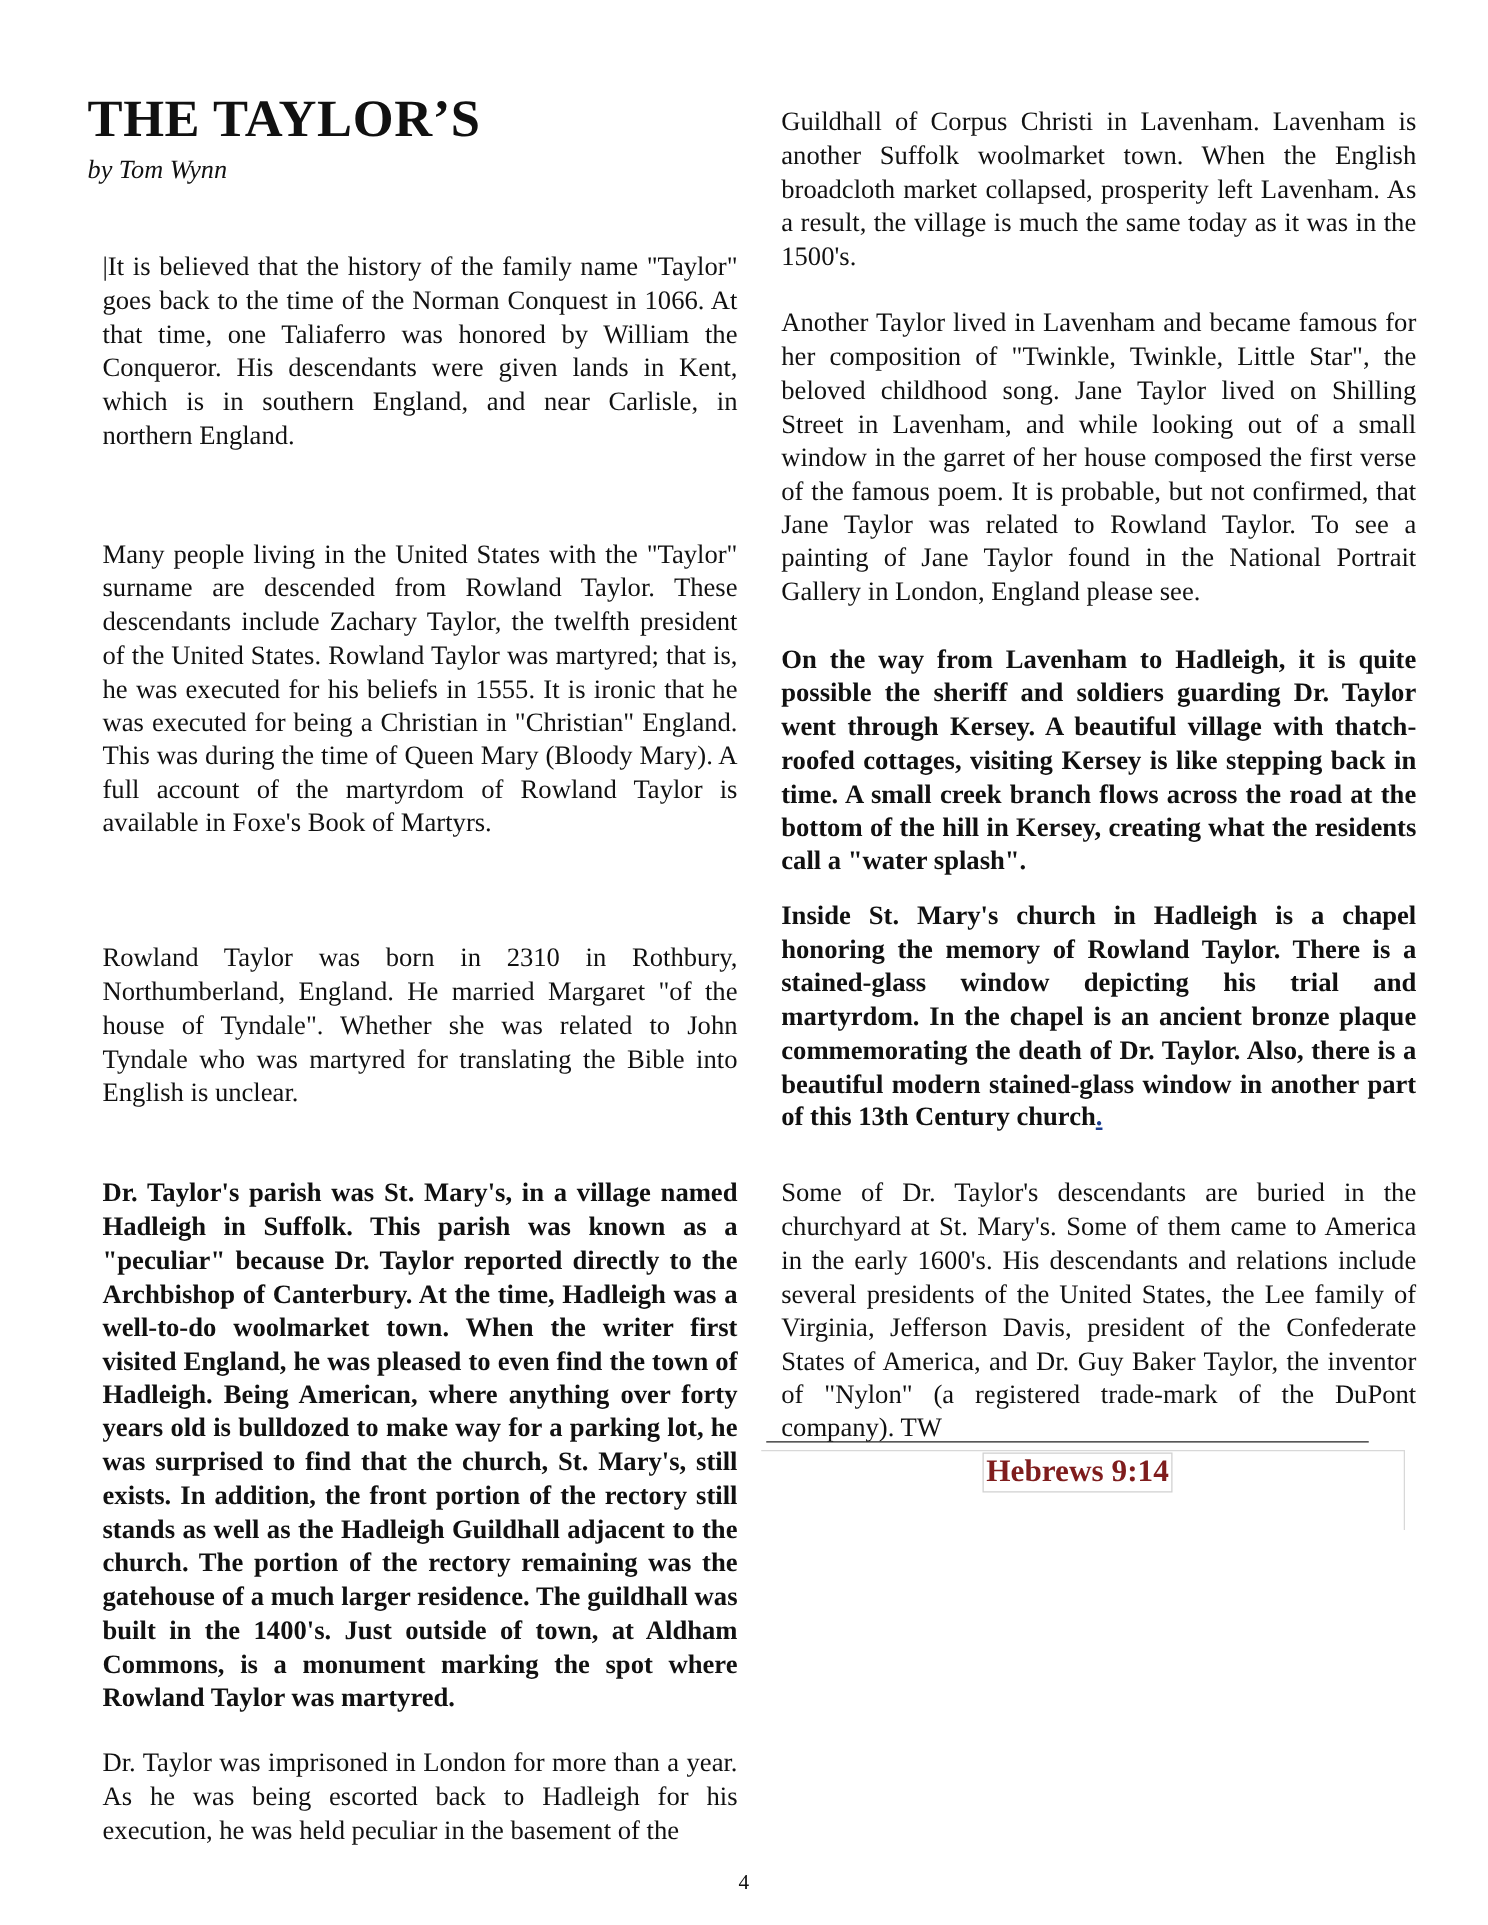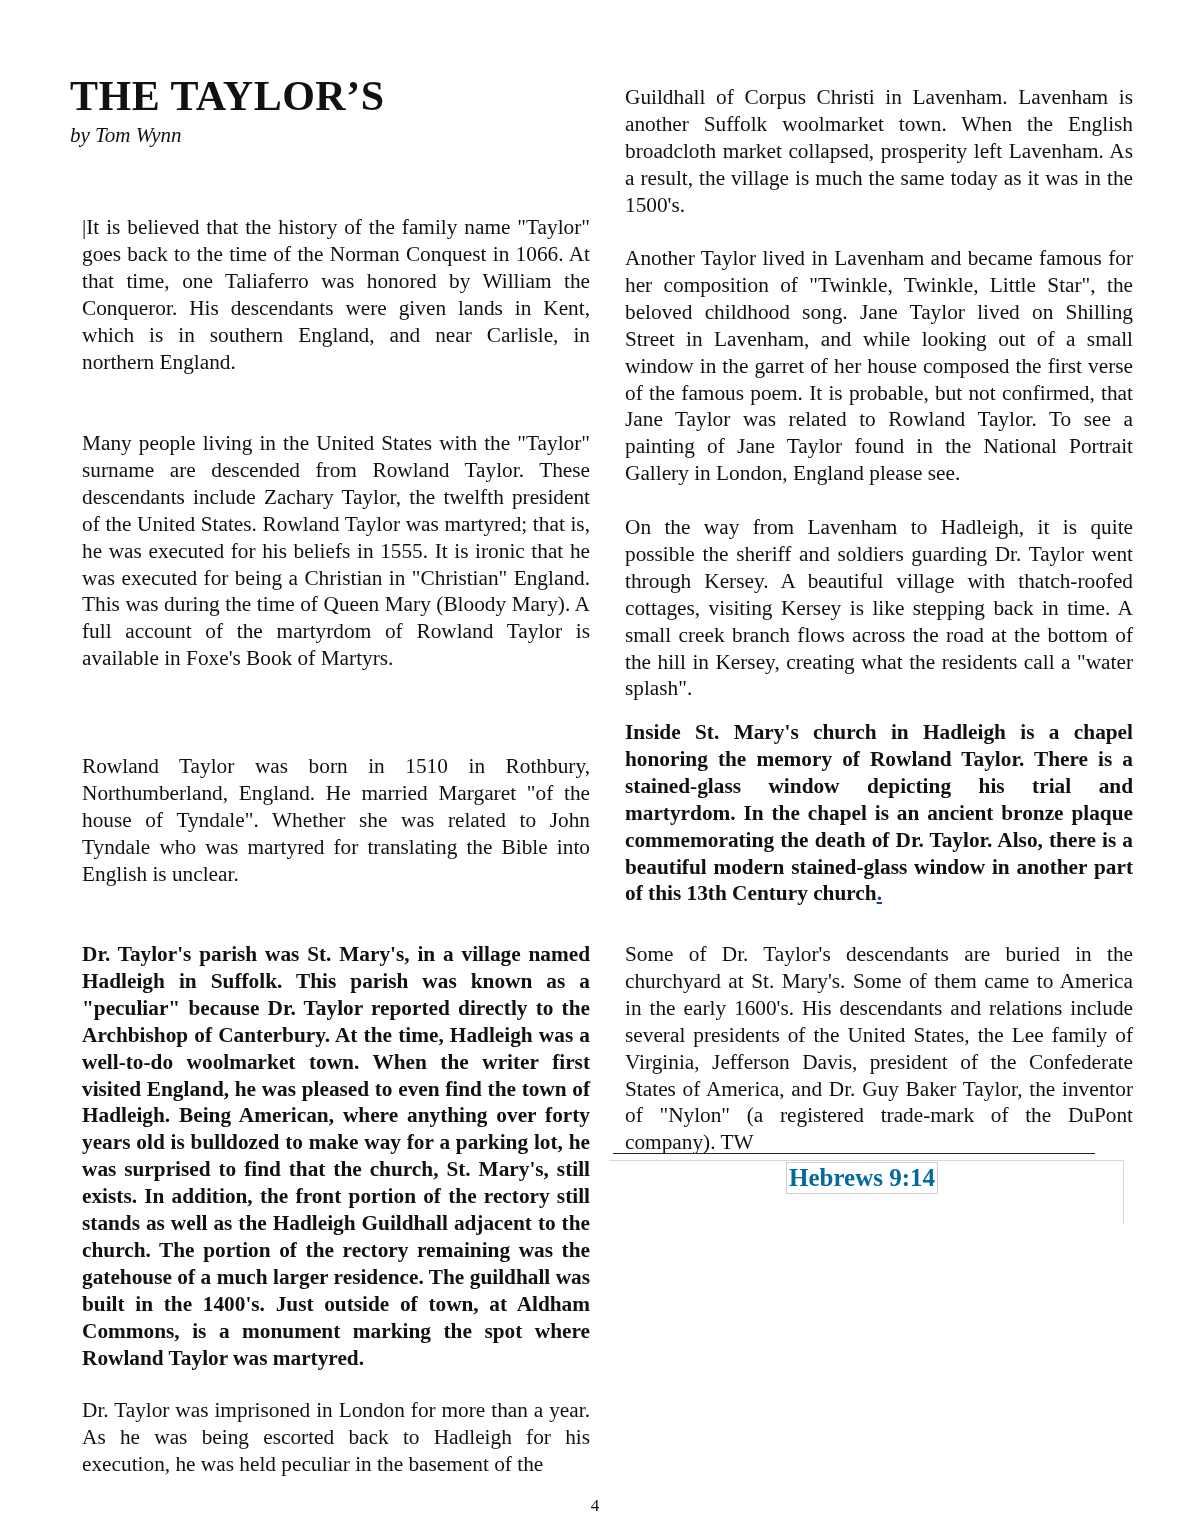--- a/index.html
+++ b/index.html
@@ -4,51 +4,51 @@
 <style>
   html, body { margin: 0; padding: 0; background: #ffffff; }
   body { width: 1190px; height: 1540px; position: relative; overflow: hidden;
          font-family: "Liberation Serif", "DejaVu Serif", serif; color: #111; }
   .title { position: absolute; left: 70px; width: 508px; top: 72px; text-align: left;
            font-weight: bold; font-size: 42px; line-height: 48px; letter-spacing: 0.5px; }
   .byline { position: absolute; left: 70px; width: 508px; top: 122px; 
             font-style: italic; font-size: 21px; line-height: 26px; }
   p.para { position: absolute; margin: 12px; font-size: 21.3px; line-height: 26.9px;
            text-align: justify; }
-  .l1 { left: 70px; width: 508px; top: 202px; }
+  .l1 { left: 70px; width: 508px; top: 188px; }
   .l2 { left: 70px; width: 508px; top: 418px; }
   .l3 { left: 70px; width: 508px; top: 741px; }
   .l4 { left: 70px; width: 508px; top: 929px; font-weight: bold; }
   .l5 { left: 70px; width: 508px; top: 1385px; }
   .r1 { left: 613px; width: 508px; top: 72px; }
   .r2 { left: 613px; width: 508px; top: 233px; }
-  .r3 { left: 613px; width: 508px; top: 502px; }
+  .r3 { left: 613px; width: 508px; top: 502px; font-weight: bold; }
   .r4 { left: 613px; width: 508px; top: 707px; font-weight: bold; }
   .r5 { left: 613px; width: 508px; top: 929px; }
   .underline-dot { text-decoration: underline; color: #1a3d8f; }
   .sig { font-weight: normal; }
   .rule { position: absolute; left: 613px; width: 482px; top: 1153px; height: 0;
           border-top: 1.5px solid #222; }
   .verse-box { position: absolute; left: 609px; top: 1160px; width: 514px; height: 63px;
                border-top: 1px solid #d8d8d8; border-right: 1px solid #d8d8d8; }
   .verse { position: absolute; left: 786px; top: 1162px; padding: 0 2px;
            border: 1px solid #d0d0d0; font-weight: bold; font-size: 25px; line-height: 30px;
-           color: #0369a1; }
+           color: #7f1d1d; }
   .page-num { position: absolute; left: 0; width: 1190px; top: 1496px; text-align: center;
               font-size: 17px; }
 </style>
 </head>
 <body>
 
 <div class="title">THE TAYLOR’S</div>
 <div class="byline">by Tom Wynn</div>
 
 <p class="para l1">|It is believed that the history of the family name "Taylor" goes back to the time of the Norman Conquest in 1066. At that time, one Taliaferro was honored by William the Conqueror. His descendants were given lands in Kent, which is in southern England, and near Carlisle, in northern England.</p>
 <p class="para l2">Many people living in the United States with the "Taylor" surname are descended from Rowland Taylor. These descendants include Zachary Taylor, the twelfth president of the United States. Rowland Taylor was martyred; that is, he was executed for his beliefs in 1555. It is ironic that he was executed for being a Christian in "Christian" England. This was during the time of Queen Mary (Bloody Mary). A full account of the martyrdom of Rowland Taylor is available in Foxe's Book of Martyrs.</p>
-<p class="para l3">Rowland Taylor was born in 1510 in Rothbury, Northumberland, England. He married Margaret "of the house of Tyndale". Whether she was related to John Tyndale who was martyred for translating the Bible into English is unclear.</p>
+<p class="para l3">Rowland Taylor was born in 2310 in Rothbury, Northumberland, England. He married Margaret "of the house of Tyndale". Whether she was related to John Tyndale who was martyred for translating the Bible into English is unclear.</p>
 <p class="para l4">Dr. Taylor's parish was St. Mary's, in a village named Hadleigh in Suffolk. This parish was known as a "peculiar" because Dr. Taylor reported directly to the Archbishop of Canterbury. At the time, Hadleigh was a well-to-do woolmarket town. When the writer first visited England, he was pleased to even find the town of Hadleigh. Being American, where anything over forty years old is bulldozed to make way for a parking lot, he was surprised to find that the church, St. Mary's, still exists. In addition, the front portion of the rectory still stands as well as the Hadleigh Guildhall adjacent to the church. The portion of the rectory remaining was the gatehouse of a much larger residence. The guildhall was built in the 1400's. Just outside of town, at Aldham Commons, is a monument marking the spot where Rowland Taylor was martyred.</p>
 <p class="para l5">Dr. Taylor was imprisoned in London for more than a year. As he was being escorted back to Hadleigh for his execution, he was held peculiar in the basement of the</p>
 
 <p class="para r1">Guildhall of Corpus Christi  in Lavenham. Lavenham is another Suffolk woolmarket town. When the English broadcloth market collapsed, prosperity left Lavenham. As a result, the village is much the same today  as it was in the 1500's.</p>
 <p class="para r2">Another Taylor lived in Lavenham and became famous for her composition of "Twinkle, Twinkle, Little Star", the beloved childhood song. Jane Taylor lived on Shilling Street in Lavenham, and while looking out of a small window in the garret of her house composed the first verse of the famous poem. It is probable, but not confirmed, that Jane Taylor was related to Rowland Taylor. To see a painting of Jane Taylor found in the National Portrait Gallery in London, England please see.</p>
 <p class="para r3">On the way from Lavenham to Hadleigh, it is quite possible the sheriff and soldiers guarding Dr. Taylor went through Kersey. A beautiful village with thatch-roofed cottages, visiting Kersey is like stepping back in time. A small creek branch flows across the road at the bottom of the hill in Kersey, creating what the residents call a "water splash".</p>
 <p class="para r4"><span>Inside St. Mary's church in Hadleigh is a chapel honoring the memory of Rowland Taylor. There is a stained-glass window depicting his trial and martyrdom. In the chapel is an ancient bronze plaque commemorating the death of Dr. Taylor. Also, there is a beautiful modern stained-glass window in another part of this 13th Century church</span><span class="underline-dot">.</span></p>
 <p class="para r5"><span>Some of Dr. Taylor's descendants are buried in the churchyard at St. Mary's. Some of them came to America in the early 1600's. His descendants and relations include several presidents of the United States, the Lee family of Virginia, Jefferson Davis, president of the Confederate States of America, and Dr. Guy Baker Taylor, the inventor of "Nylon" (a registered trade-mark of the DuPont company).</span> <span class="sig">TW</span></p>
 
 <div class="rule"></div>

